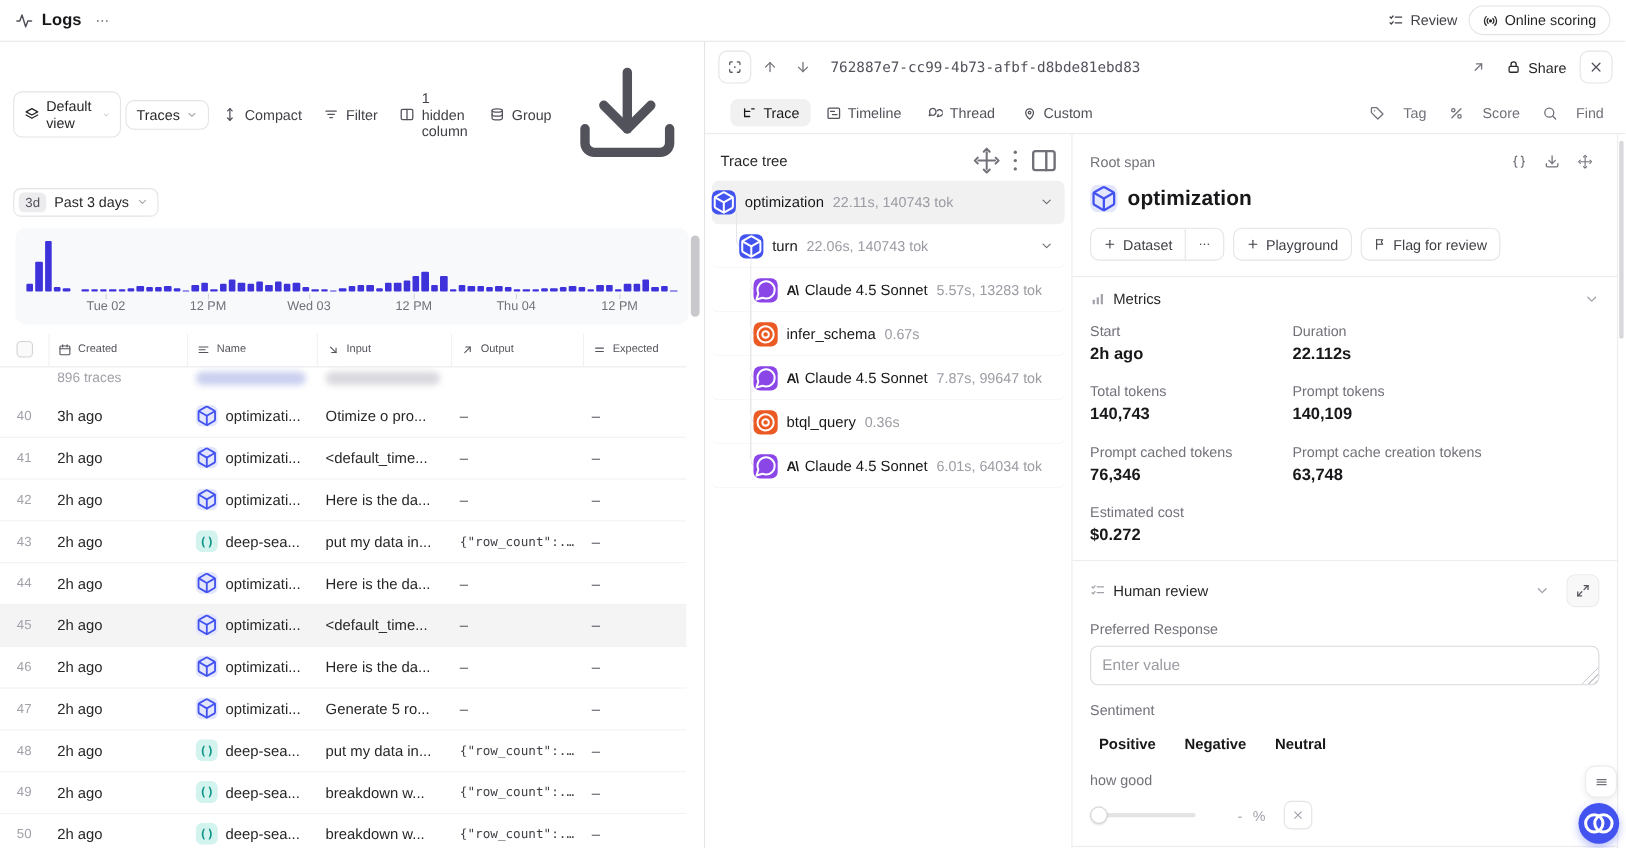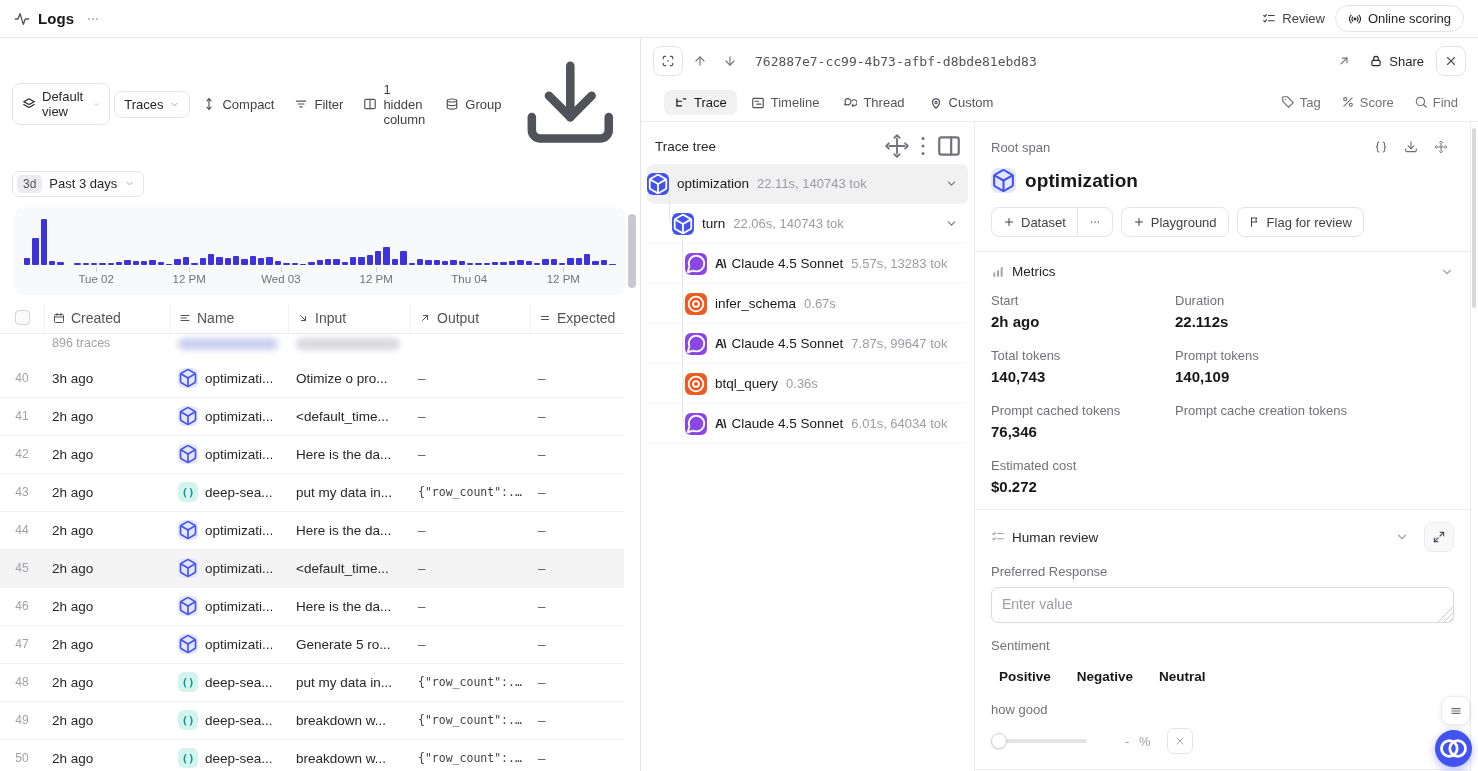--- a/index.html
+++ b/index.html
@@ -46,21 +46,21 @@
   .hist-card { margin:2px 14px 8px; background:#f8f9fb; border-radius:10px; padding:12px 10px 0; height:88px; }
   .hist-bars { display:flex; align-items:flex-end; height:46px; gap:2px; }
   .hist-bars .bar { flex:1; border-radius:1px; background:var(--bar); min-height:0; }
   .hist-axis { position:relative; height:26px; }
   .hist-axis .tick { position:absolute; top:2px; width:1px; height:5px; background:#d4d4d8; }
   .hist-axis .tick-label { position:absolute; top:8px; transform:translateX(-50%); color:#71717a; font-size:11.5px; white-space:nowrap; }
 
   .ltable { margin-right:16px; }
   .lt-grid { display:grid; grid-template-columns:44px 126px 118px 122px 120px 1fr; align-items:center; }
   .lt-head { border-bottom:1px solid #ececef; }
-  .lt-head .hcell { display:flex; align-items:center; gap:6px; color:#52525b; font-size:14px; height:30px; padding:0 8px; border-left:1px solid #f1f1f3; cursor:pointer; }
+  .lt-head .hcell { display:flex; align-items:center; gap:6px; color:#52525b; font-size:10px; height:30px; padding:0 8px; border-left:1px solid #f1f1f3; cursor:pointer; }
   .lt-head .cb-cell { display:flex; justify-content:center; align-items:center; height:30px; }
   .checkbox { width:15px; height:15px; border:1px solid #d4d4d8; border-radius:4px; background:#fafafa; cursor:pointer; }
   .lt-subrow { height:26px; align-items:flex-start; }
   .lt-subrow .count { color:#a1a1aa; font-size:12.5px; padding:2px 8px 0; grid-column:2; }
   .blurpill { height:12px; border-radius:6px; filter:blur(3px); margin:4px 10px 0 8px; }
   .blurpill.b1 { background:#c9cfee; }
   .blurpill.b2 { background:#d8d8de; }
   .lt-row { height:38px; border-bottom:1px solid #f2f2f4; cursor:pointer; }
   .lt-row.selected { background:#f4f4f5; }
   .lt-row .num { color:#a1a1aa; font-size:12px; text-align:center; }
@@ -79,21 +79,21 @@
   .rp-header { height:46px; display:flex; align-items:center; gap:4px; padding:0 12px; }
   .sq-btn { width:30px; height:30px; border:1px solid #e4e4e7; border-radius:8px; display:flex; align-items:center; justify-content:center; color:#52525b; cursor:pointer; background:#fff; }
   .arrow-btn { width:26px; height:26px; display:flex; align-items:center; justify-content:center; color:#71717a; border-radius:6px; cursor:pointer; }
   .trace-id { font-family:"DejaVu Sans Mono", monospace; font-size:13px; color:#52525b; margin-left:8px; }
   .rp-header .spacer { flex:1; }
   .share-btn { display:flex; align-items:center; gap:6px; color:#27272a; padding:5px 8px; border-radius:6px; cursor:pointer; }
   .rp-tabs { height:38px; display:flex; align-items:center; gap:4px; padding:0 12px; border-bottom:1px solid #ececee; }
   .tab { display:flex; align-items:center; gap:6px; padding:5px 10px; border-radius:7px; color:#52525b; cursor:pointer; }
   .tab.active { background:#f1f1f2; color:#18181b;margin-left:11px; }
   .rp-tabs .spacer { flex:1; }
-  .tab-action { display:flex; gap:5px; color:#71717a; padding:5px 8px; border-radius:6px; cursor:pointer; }
+  .tab-action { display:flex; align-items:center; gap:17px; color:#71717a; padding:5px 8px; border-radius:6px; cursor:pointer; }
 
   .rp-content { flex:1; display:flex; min-height:0; }
   .tree-col { width:334px; flex:none; border-right:1px solid #ececee; padding:6px; }
   .tree-head { display:flex; align-items:center; height:36px; padding:0 6px 0 8px; }
   .tree-head .t { font-size:13.5px; font-weight:500; color:#27272a; }
   .tree-head .spacer { flex:1; }
   .tree-ic { width:26px; height:26px; display:flex; align-items:center; justify-content:center; color:#71717a; border-radius:6px; cursor:pointer; }
   .tnode { position:relative; height:40px; display:flex; align-items:center; gap:8px; padding-right:10px; border-radius:7px; cursor:pointer; border-bottom:1px solid #f6f6f8; }
   .tnode.selected { background:#f1f1f2; border-bottom-color:transparent; }
   .tnode .nbadge { width:22px; height:22px; border-radius:6px; flex:none; display:flex; align-items:center; justify-content:center; color:#fff; position:relative; z-index:1; }
@@ -986,20 +986,21 @@
               <div class="met-item">
                 <div class="ml">Prompt tokens</div>
                 <div class="mv">140,109</div>
               </div>
               <div class="met-item">
                 <div class="ml">Prompt cached tokens</div>
                 <div class="mv">76,346</div>
               </div>
               <div class="met-item">
                 <div class="ml">Prompt cache creation tokens</div>
+                <div class="mv">63,748</div>
               </div>
               <div class="met-item">
                 <div class="ml">Estimated cost</div>
                 <div class="mv">$0.272</div>
               </div>
             </div>
         </div>
 
         <div class="sec" style="border-bottom:1px solid #ececee;">
           <div class="hr-header">

